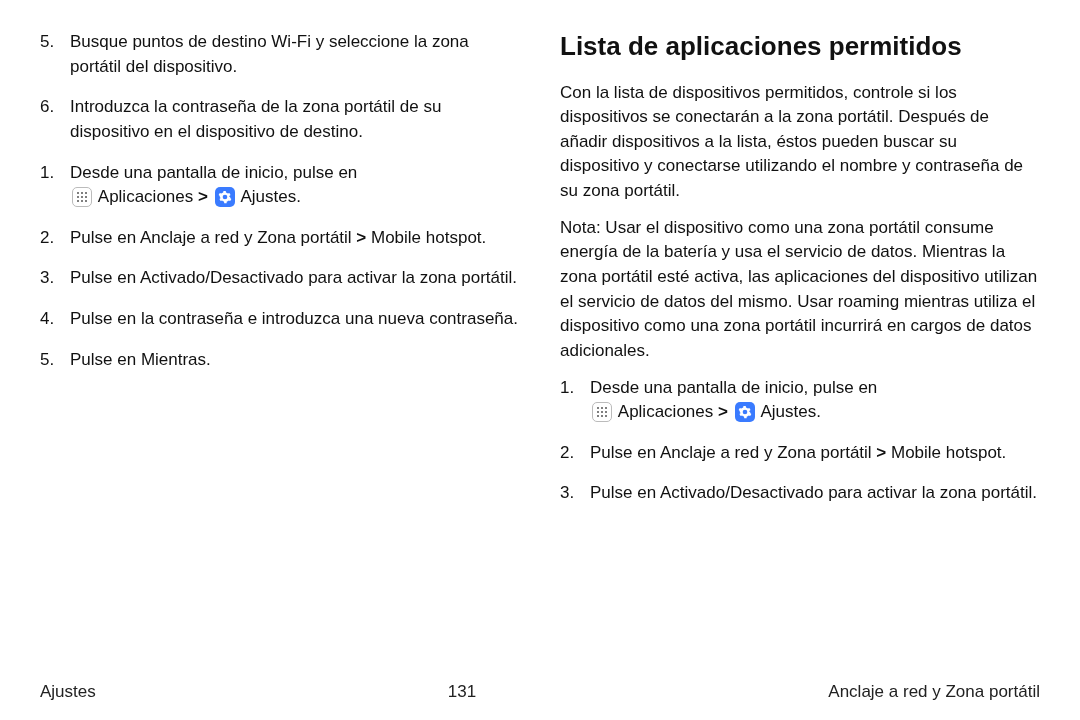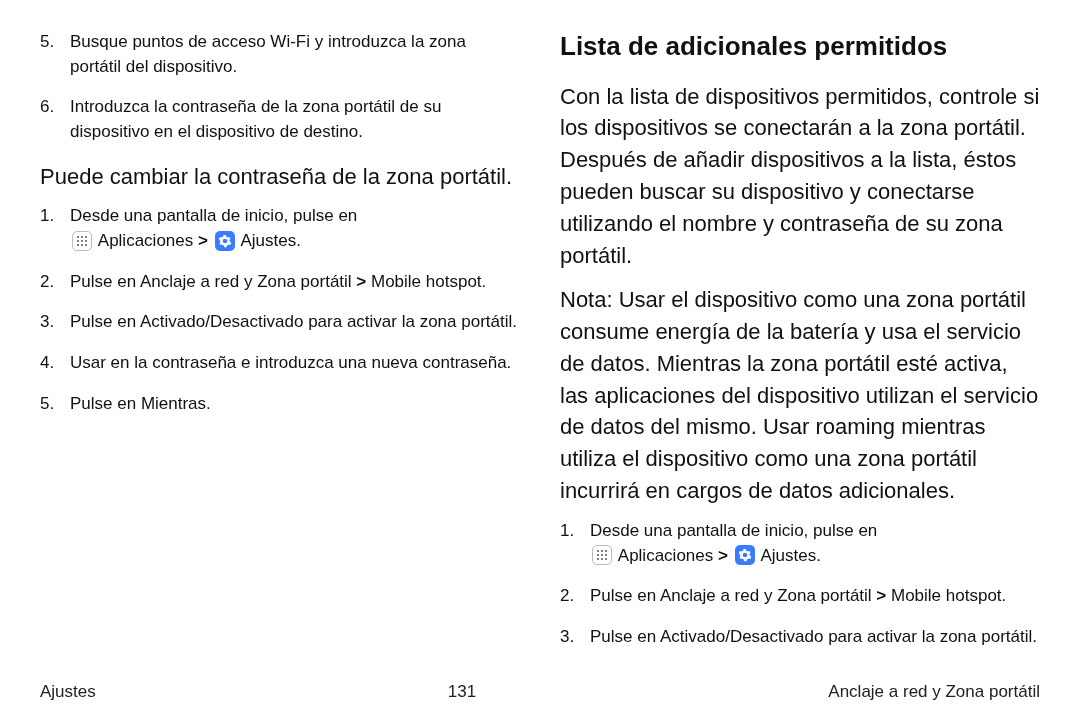--- a/index.html
+++ b/index.html
@@ -41,21 +41,21 @@
     font-size: 17px;
     color: #222;
   }
   h2 {
     font-size: 26px;
     font-weight: 700;
     margin: 25px 0 18px 0;
     line-height: 1.25;
   }
   p {
-    font-size: 22px;
+    font-size: 17px;
     line-height: 1.45;
     margin: 0 0 12px 0;
   }
   ol {
     margin: 0;
     padding-left: 0;
     list-style: none;
     counter-reset: item;
   }
   ol.start5 { counter-reset: item 4; }
@@ -112,25 +112,24 @@
     height: 14px;
     display: block;
   }
 </style>
 </head>
 <body>
 
 <div class="page">
   <div class="col col-left">
     <ol class="start5">
-      <li>Busque puntos de acceso Wi-Fi y introduzca la zona portátil del dispositivo.</li>
+      <li>Busque puntos de destino Wi-Fi y seleccione la zona portátil del dispositivo.</li>
       <li>Introduzca la contraseña de la zona portátil de su dispositivo en el dispositivo de destino.</li>
     </ol>
 
-    <p>Puede cambiar la contraseña de la zona portátil.</p>
 
     <ol>
       <li>
         <span>Desde una pantalla de inicio, pulse en</span><br>
         <span class="icon-box apps-icon">
           <span class="dots">
               <span></span>
               <span></span>
               <span></span>
               <span></span>
@@ -149,29 +148,29 @@
             </svg>
         </span>
         <span class="bold">Ajustes</span><span>.</span>
       </li>
       <li>
         <span>Pulse en </span><span class="bold">Anclaje a red y Zona portátil</span><span class="chev bold"> &gt; </span><span class="bold">Mobile hotspot</span><span>.</span>
       </li>
       <li>
         <span>Pulse en </span><span class="bold">Activado/Desactivado</span><span> para activar la zona portátil.</span>
       </li>
-      <li>Usar en la contraseña e introduzca una nueva contraseña.</li>
+      <li>Pulse en la contraseña e introduzca una nueva contraseña.</li>
       <li>
         <span>Pulse en </span><span class="bold">Mientras</span><span>.</span>
       </li>
     </ol>
   </div>
 
   <div class="col col-right">
-    <h2 style="margin-top:0">Lista de adicionales permitidos</h2>
+    <h2 style="margin-top:0">Lista de aplicaciones permitidos</h2>
     <p>Con la lista de dispositivos permitidos, controle si los dispositivos se conectarán a la zona portátil. Después de añadir dispositivos a la lista, éstos pueden buscar su dispositivo y conectarse utilizando el nombre y contraseña de su zona portátil.</p>
     <p>
       <span class="bold">Nota</span><span>: Usar el dispositivo como una zona portátil consume energía de la batería y usa el servicio de datos. Mientras la zona portátil esté activa, las aplicaciones del dispositivo utilizan el servicio de datos del mismo. Usar roaming mientras utiliza el dispositivo como una zona portátil incurrirá en cargos de datos adicionales.</span>
     </p>
 
     <ol>
       <li>
         <span>Desde una pantalla de inicio, pulse en</span><br>
         <span class="icon-box apps-icon">
           <span class="dots">

